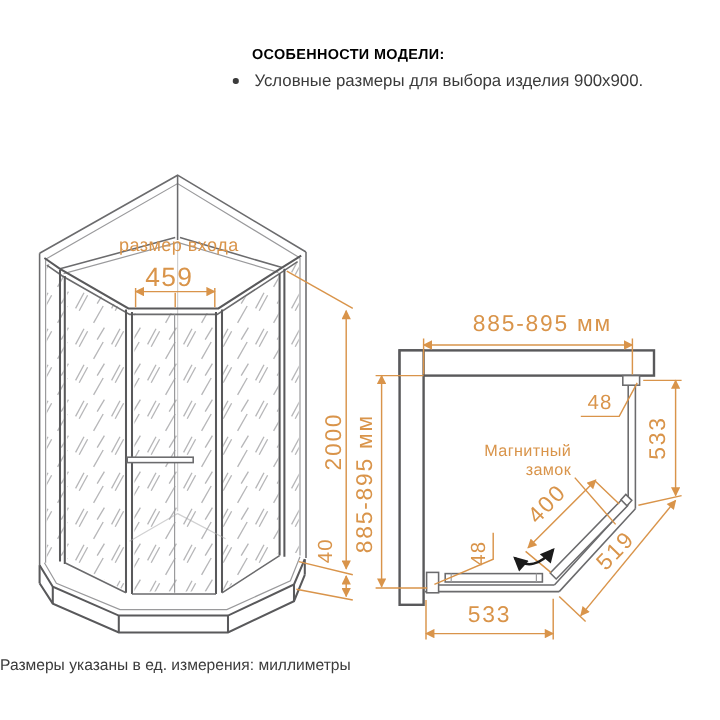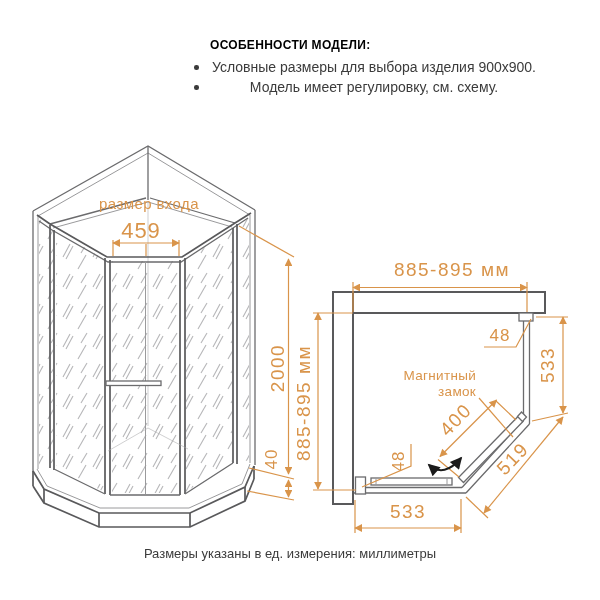--- a/index.html
+++ b/index.html
@@ -6,21 +6,21 @@
   .page{position:relative;width:600px;height:600px;background:#fff;overflow:hidden;
         font-family:"Liberation Sans",sans-serif;color:#3b3b3b;}
   
   .features{position:absolute;left:188px;top:38px;width:380px;}
   .features h2{margin:0 0 7px 22px;font-size:12px;font-weight:bold;letter-spacing:.3px;color:#000000;}
   .features ul{list-style:none;margin:0;padding:0;width:352px;text-align:center;}
   .features li{position:relative;padding-left:20px;font-size:14px;line-height:17px;margin-bottom:3px;}
   .features li::before{content:"";position:absolute;left:6px;top:6px;width:4.5px;height:4.5px;
         border-radius:50%;background:#3b3b3b;}
   
-  .footer{position:absolute;left:0;top:546px;width:580px;text-align:center;font-size:13px;color:#3b3b3b;}
+  .footer{position:absolute;left:0;top:546px;width:580px;font-size:13px;color:#3b3b3b;}
   
   svg{position:absolute;left:0;top:0;}
   .ln{stroke:#6b6b6d;stroke-width:1.3;fill:none;}
   .lnD{stroke:#59595b;stroke-width:1.7;fill:none;}
   .lnL{stroke:#9a9a9c;stroke-width:1;fill:none;}
   .faint{stroke:#a9a9ab;stroke-width:1;fill:none;opacity:.55;}
   .wall{fill:#fff;stroke:#59595b;stroke-width:2;}
   .wht{fill:#fff;stroke:#6b6b6d;stroke-width:1.3;}
   .dim{stroke:#d9944a;stroke-width:1.2;fill:none;}
   .dimt{fill:#d9944a;font-family:"Liberation Sans",sans-serif;}
@@ -33,21 +33,20 @@
 </style>
 </head>
 <body>
 
 <div class="page">
 
   <div class="features">
     <h2>ОСОБЕННОСТИ МОДЕЛИ:</h2>
     <ul>
       <li><span>Условные размеры для выбора изделия 900x900.</span></li>
-      <li><span>Модель имеет регулировку, см. схему.</span></li>
     </ul>
   </div>
 
   <svg width="600" height="600" viewBox="0 0 600 600">
     <defs>
       <marker id="aO" viewBox="0 0 10 10" refX="9" refY="5" markerWidth="9" markerHeight="6.5" orient="auto-start-reverse">
         <path d="M0,0 L10,5 L0,10 z" fill="#d9944a"></path>
       </marker>
       <marker id="aB" viewBox="0 0 10 10" refX="8.5" refY="5" markerWidth="7.5" markerHeight="6" orient="auto-start-reverse">
         <path d="M0,0 L10,5 L0,10 z" fill="#1b1b1b"></path>

